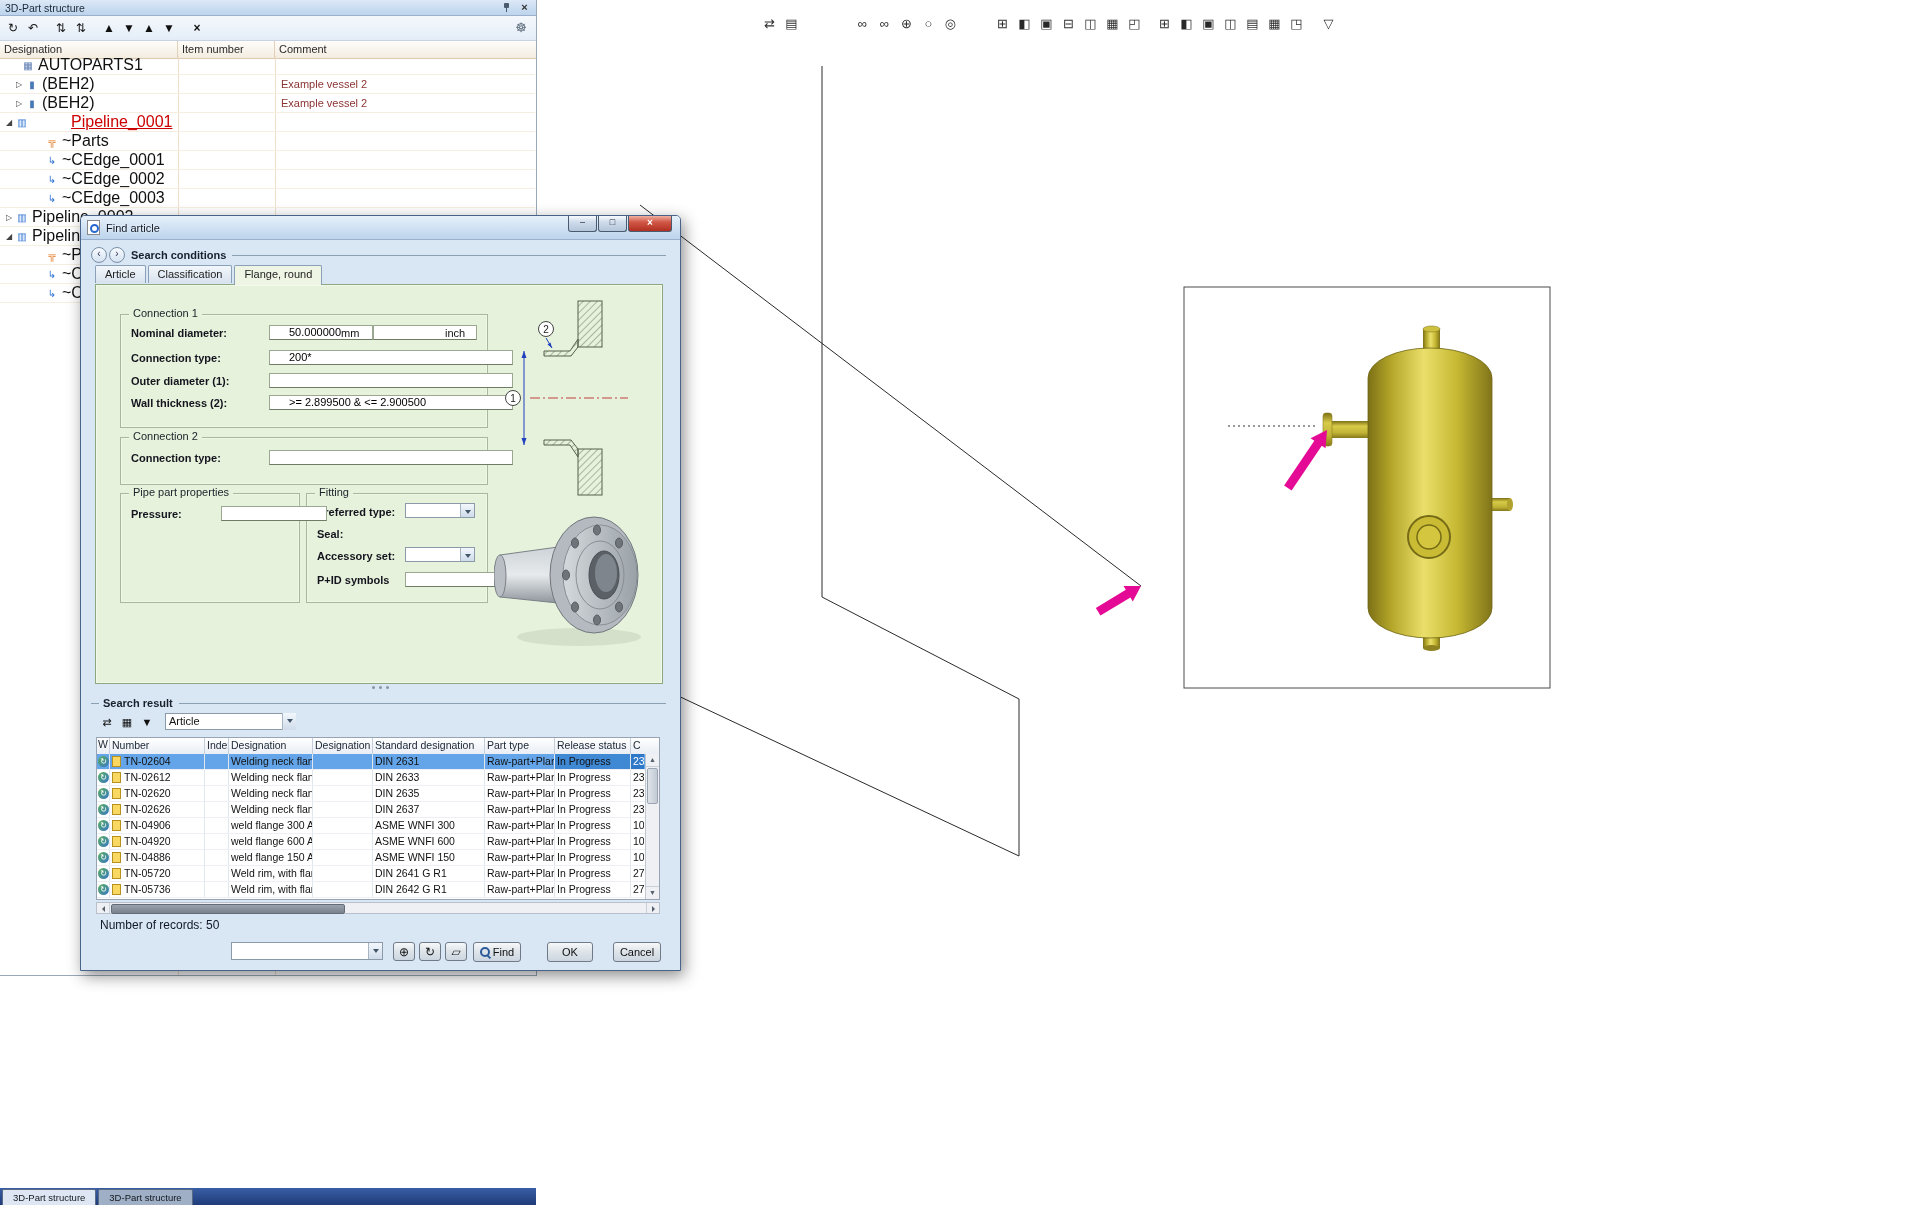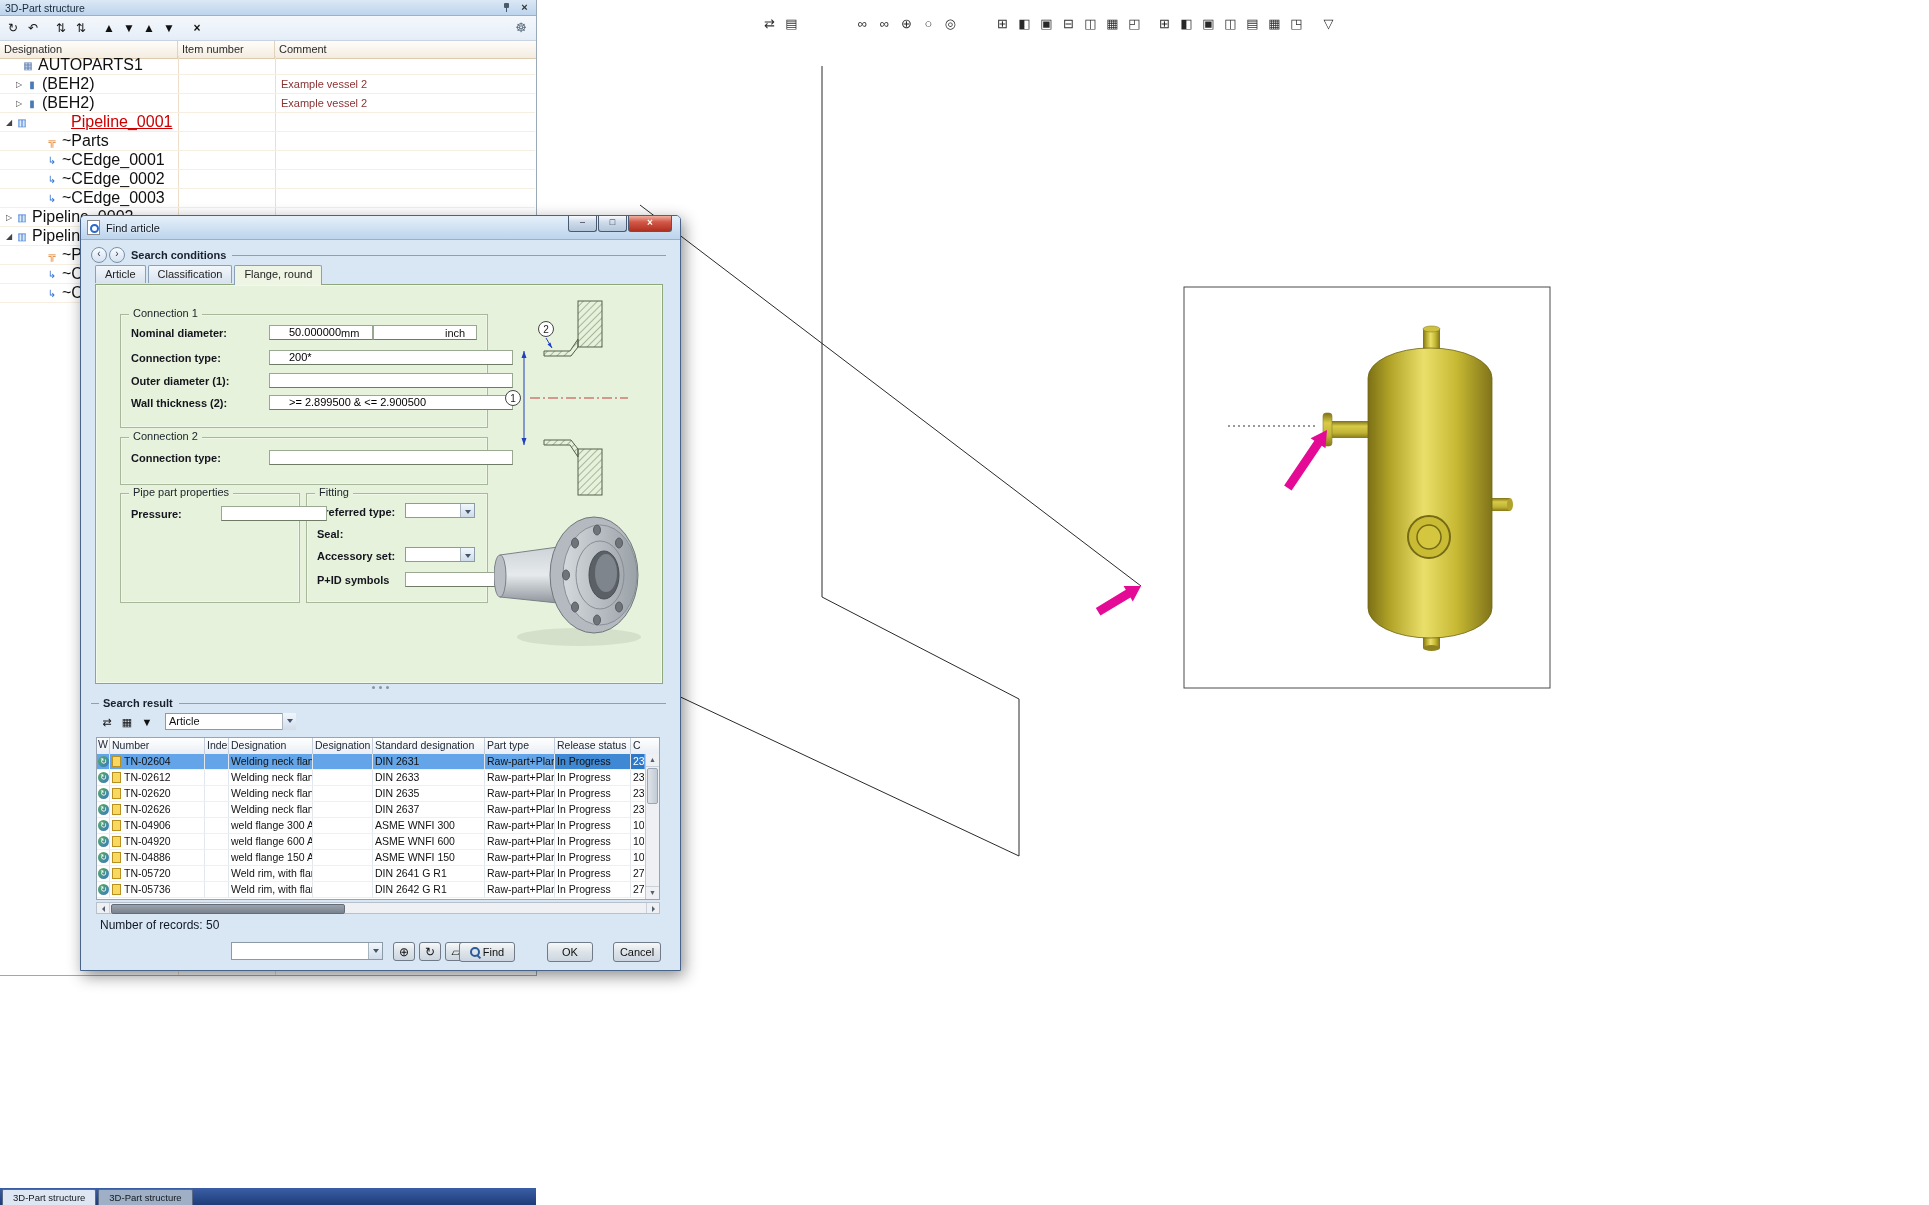--- a/index.html
+++ b/index.html
@@ -773,21 +773,21 @@
 
     <div class="records">Number of records: 50</div>
 
     <span class="combo" style="left:150px;top:726px;width:152px;box-sizing:border-box;height:18px;line-height:18px"></span>
     <div style="position:absolute;left:312px;top:726px;display:flex;gap:4px">
 
     <div class="btn tbtn" style="position:static">⊕</div>
         <div class="btn tbtn" style="position:static">↻</div>
         <div class="btn tbtn" style="position:static">▱</div>
       </div>
-    <div class="btn" style="left:378px;top:726px;width:56px">
+    <div class="btn" style="left:392px;top:726px;width:48px">
       <span class="mag"></span>
       <span>Find</span>
     </div>
     <div class="btn" style="left:466px;top:726px;width:46px">
         <span>OK</span>
       </div>
     <div class="btn" style="left:532px;top:726px;width:48px">
         <span>Cancel</span>
       </div>
   </div>

